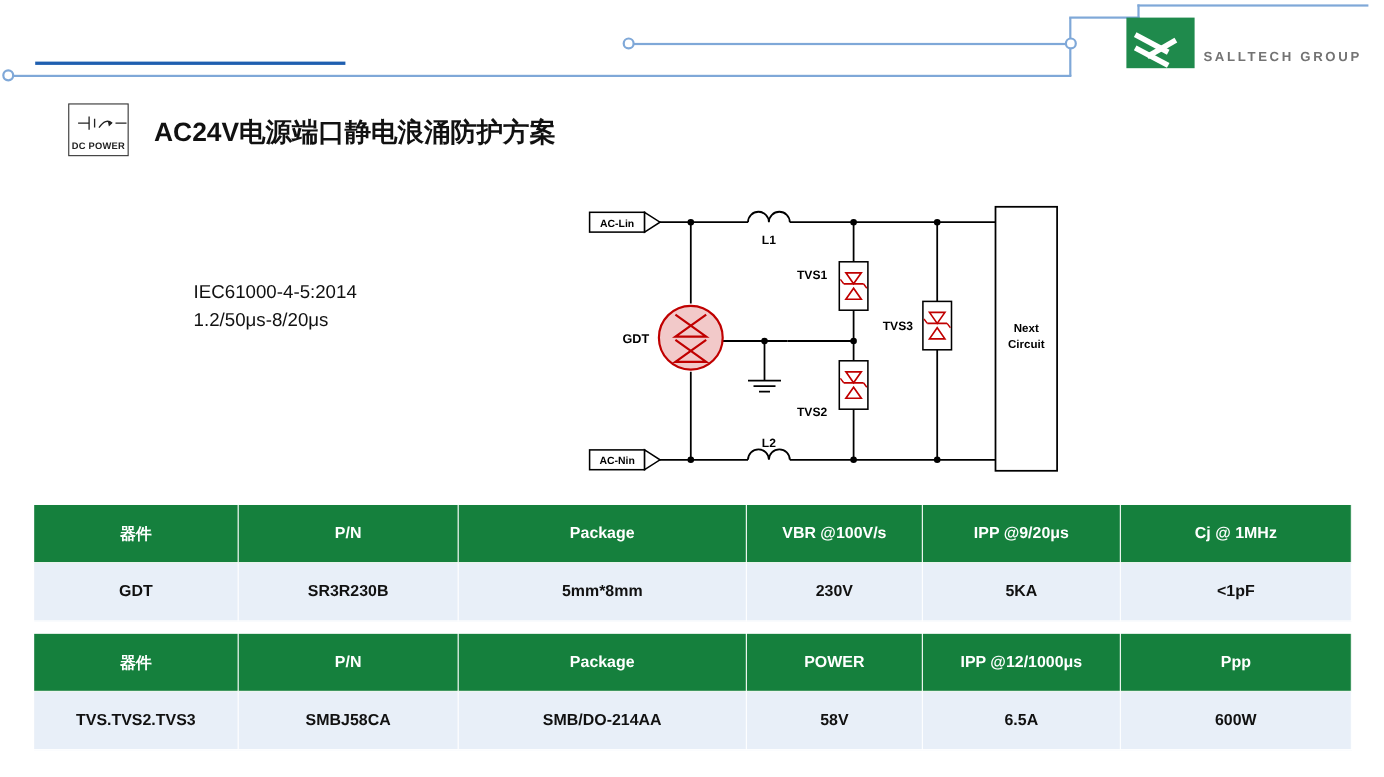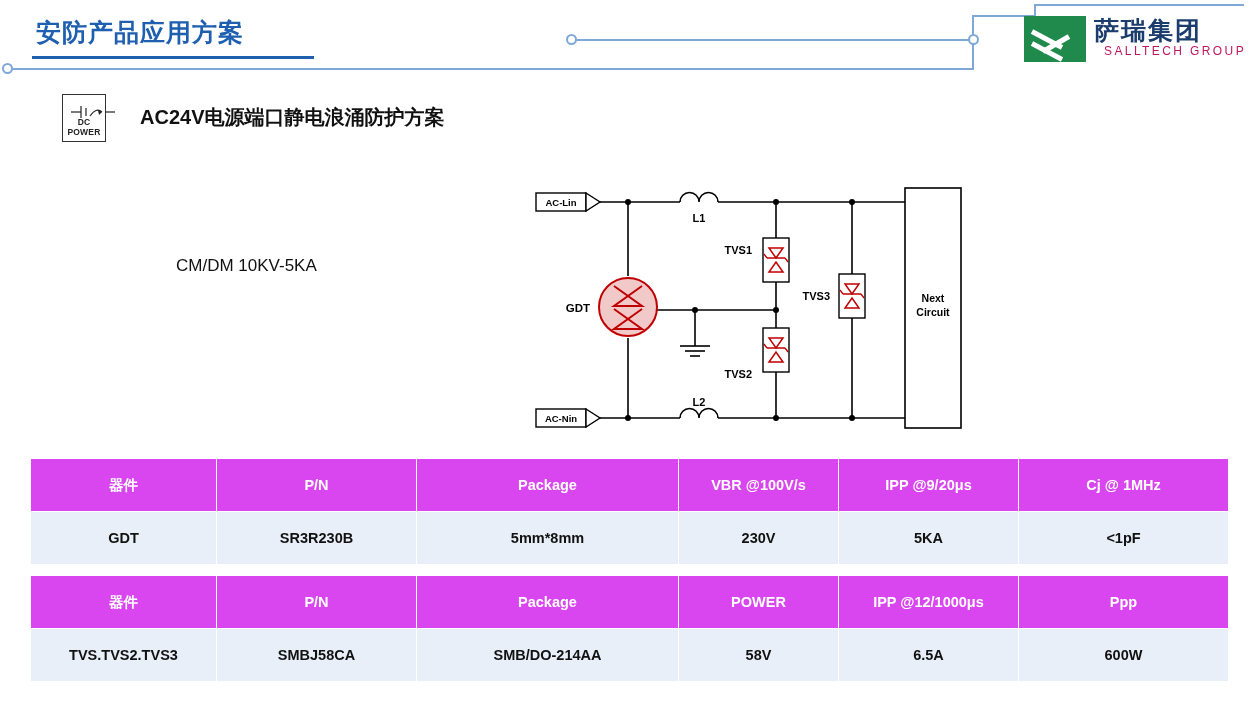--- a/index.html
+++ b/index.html
@@ -83,56 +83,56 @@
     left: 70px;
     top: 2px;
     font-size: 25px;
     font-weight: bold;
     color: #1b3d6e;
     letter-spacing: 2px;
     white-space: nowrap;
   }
   #logo-en {
     position: absolute;
-    left: 80px;
+    left: 70px;
     top: 32px;
     font-size: 12px;
-    font-weight: normal;
-    color: #be185d;
+    font-weight: bold;
+    color: #737373;
     letter-spacing: 2.4px;
     white-space: nowrap;
   }
 
   
   #section-icon {
     position: absolute;
     left: 62px;
     top: 94px;
-    width: 44px;
+    width: 55px;
     height: 48px;
     border: 1.5px solid #333;
     background: #fff;
     box-sizing: border-box;
   }
   #section-icon-label {
     position: absolute;
     left: 0;
     bottom: 4px;
     width: 100%;
     text-align: center;
     font-size: 8.5px;
     font-weight: bold;
     color: #222;
     letter-spacing: 0.2px;
   }
   #section-title {
     position: absolute;
     left: 140px;
     top: 104px;
-    font-size: 20px;
+    font-size: 24px;
     font-weight: bold;
     color: #111;
     white-space: nowrap;
     text-align: center;
   }
 
   
   #spec-text {
     position: absolute;
     left: 176px;
@@ -156,21 +156,21 @@
   .tbl {
     position: absolute;
     left: 30px;
     width: 1198px;
     border-collapse: collapse;
     table-layout: fixed;
   }
   #table1 { top: 458px; }
   #table2 { top: 575px; }
   .tbl th {
-    background: #d946ef;
+    background: #15803d;
     color: #ffffff;
     font-size: 14.5px;
     font-weight: bold;
     height: 50px;
     border: 1px solid #ffffff;
     text-align: center;
   }
   .tbl td {
     background: #e8eff8;
     color: #111111;
@@ -184,61 +184,60 @@
   .col-2 { width: 200px; }
   .col-3 { width: 262px; }
   .col-4 { width: 160px; }
   .col-5 { width: 180px; }
   .col-6 { width: 210px; }
 </style>
 </head>
 <body>
 
 <div id="header">
-  <div id="header-title">安防产品应用方案</div>
   <div id="title-underline"></div>
 
   <div class="deco-line" style="left:572px; top:39px; width:402px; height:2px;"></div>
   <div class="deco-line" style="left:972px; top:16px; width:2px; height:25px;"></div>
   <div class="deco-line" style="left:972px; top:15px; width:64px; height:2px;"></div>
   <div class="deco-line" style="left:1034px; top:4px; width:2px; height:13px;"></div>
   <div class="deco-line" style="left:1034px; top:4px; width:210px; height:2px;"></div>
   <div class="deco-line" style="left:8px; top:68px; width:966px; height:2px;"></div>
   <div class="deco-line" style="left:972px; top:39px; width:2px; height:30px;"></div>
 
   <div class="deco-circle" style="left:566px; top:34px;"></div>
   <div class="deco-circle" style="left:968px; top:34px;"></div>
   <div class="deco-circle" style="left:2px; top:63px;"></div>
 
   <div id="logo-box">
     <div id="logo-mark">
       <div class="bar b1"></div>
       <div class="bar b2"></div>
       <div class="bar b3"></div>
     </div>
-    <div id="logo-cn">萨瑞集团</div>
     <div id="logo-en">SALLTECH GROUP</div>
   </div>
 </div>
 
 <div id="section-icon">
   <svg width="60" height="30" viewBox="0 0 60 30" style="position:absolute;left:0;top:2px;">
     <line x1="8" y1="15" x2="18" y2="15" stroke="#222" stroke-width="1.2"></line>
     <line x1="18" y1="9" x2="18" y2="21" stroke="#222" stroke-width="1.2"></line>
     <line x1="23" y1="11" x2="23" y2="19" stroke="#222" stroke-width="1.2"></line>
     <path d="M27 19 q6 -9 12 -4" stroke="#222" stroke-width="1.2" fill="none"></path>
     <path d="M39 15 l-4 -2 l1 5 z" fill="#222"></path>
     <line x1="42" y1="15" x2="52" y2="15" stroke="#222" stroke-width="1.2"></line>
   </svg>
   <div id="section-icon-label">DC POWER</div>
 </div>
 <div id="section-title">AC24V电源端口静电浪涌防护方案</div>
 
 <div id="spec-text">
-  <div>CM/DM 10KV-5KA</div>
+  <div>IEC61000-4-5:2014</div>
+  <div>1.2/50μs-8/20μs</div>
 </div>
 
 <div id="schematic">
   <svg width="460" height="260" viewBox="0 0 460 260">
     <g stroke="#000" stroke-width="1.6" fill="none">
 
       <line x1="68" y1="24" x2="160" y2="24"></line>
       <line x1="198" y1="24" x2="390" y2="24"></line>
 
       <line x1="68" y1="240" x2="160" y2="240"></line>

